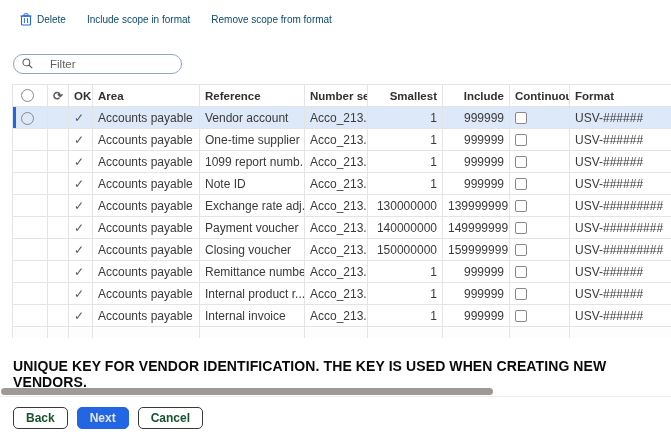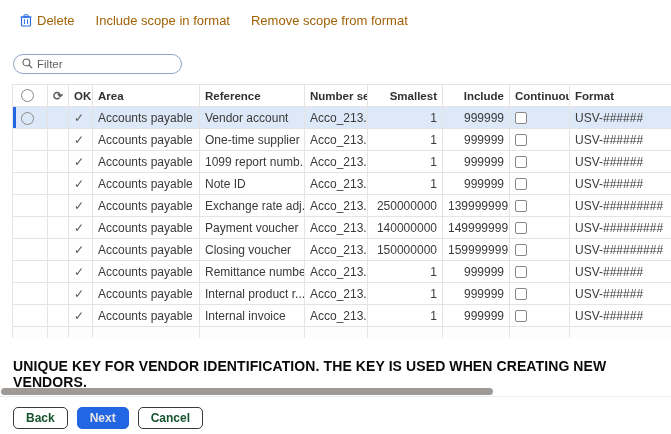--- a/index.html
+++ b/index.html
@@ -7,31 +7,31 @@
   body { font-family: "Liberation Sans", sans-serif; }
   #screen {
     position: relative; width: 671px; height: 434px;
     background: #fff; overflow: hidden;
   }
 
   
   .toolbar {
     position: absolute; top: 13px; left: 20px;
     display: flex; align-items: center; gap: 21px;
-    font-size: 13px; color: #a16207;
+    font-size: 10px; color: #0c4a6e;
   }
   .toolbar-item { display: flex; align-items: center; gap: 5px; cursor: pointer; white-space: nowrap; }
   .toolbar-item svg { display: block; }
 
   
   .filter-box {
     position: absolute; top: 54px; left: 13px;
     width: 169px; height: 20px;
     border: 1px solid #8ea4c9; border-radius: 10px;
-    display: flex; align-items: center; gap: 4px; padding: 0 8px;
+    display: flex; align-items: center; gap: 17px; padding: 0 8px;
     background: #fff;
   }
   .filter-box input {
     border: none; outline: none; width: 100%;
     font-family: "Liberation Sans", sans-serif;
     font-size: 11.5px; color: #323130; background: transparent;
   }
   .filter-box input::placeholder { color: #615f5d; opacity: 1; }
 
   
@@ -206,21 +206,21 @@
       <td class="c-cont col-cont"><span class="checkbox"></span></td>
       <td class="c-fmt col-fmt">USV-######</td>
     </tr>
           <tr>
       <td class="c-sel col-sel"></td>
       <td class="c-refr col-refr"></td>
       <td class="c-ok col-ok"><span class="check-glyph">✓</span></td>
       <td class="c-area col-area">Accounts payable</td>
       <td class="c-ref col-ref">Exchange rate adj...</td>
       <td class="c-nseq col-nseq">Acco_213...</td>
-      <td class="c-small col-small">250000000</td>
+      <td class="c-small col-small">130000000</td>
       <td class="c-large col-large">139999999</td>
       <td class="c-cont col-cont"><span class="checkbox"></span></td>
       <td class="c-fmt col-fmt">USV-#########</td>
     </tr>
           <tr>
       <td class="c-sel col-sel"></td>
       <td class="c-refr col-refr"></td>
       <td class="c-ok col-ok"><span class="check-glyph">✓</span></td>
       <td class="c-area col-area">Accounts payable</td>
       <td class="c-ref col-ref">Payment voucher</td>

